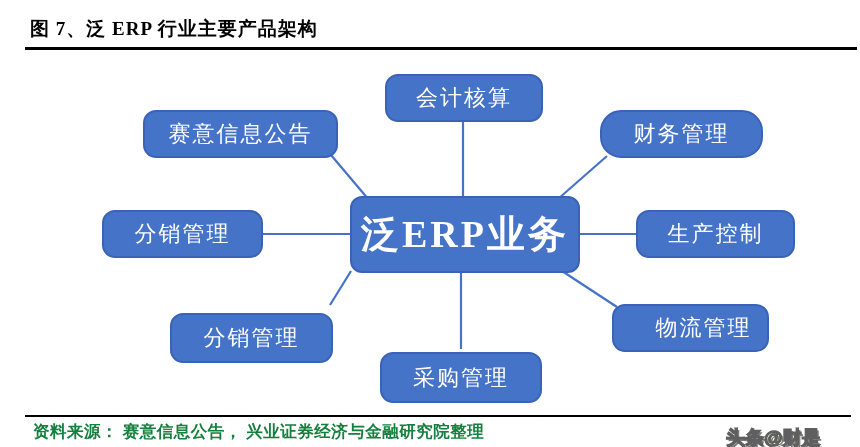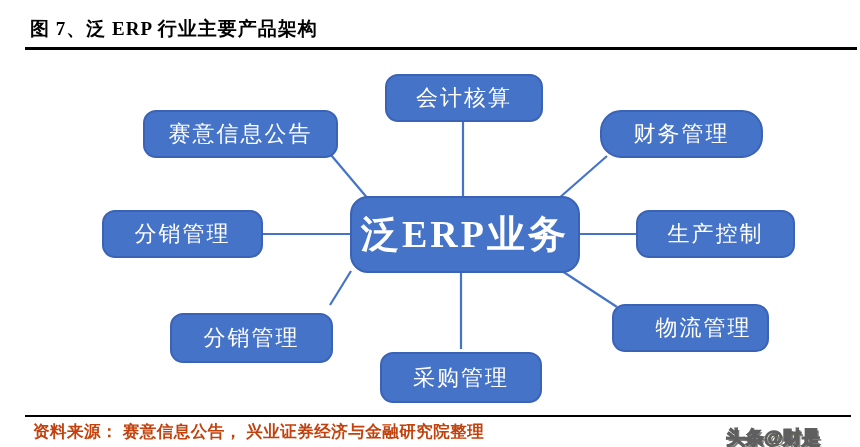--- a/index.html
+++ b/index.html
@@ -56,21 +56,21 @@
     color: #ffffff;
     display: flex;
     align-items: center;
     justify-content: center;
     font-family: "Liberation Serif", serif;
     font-size: 22px;
     letter-spacing: 2px;
     white-space: nowrap;
   }
   .node.center {
-    border-radius: 18px;
+    border-radius: 12px;
     font-size: 38px;
     font-weight: 600;
     letter-spacing: 3px;
   }
   .n-center      { left: 350px; top: 196px; width: 230px; height: 77px; }
   .n-accounting  { left: 385px; top: 74px;  width: 158px; height: 48px; text-align: center; }
   .n-hr          { left: 143px; top: 110px; width: 195px; height: 48px; }
   .n-finance     { left: 600px; top: 110px; width: 163px; height: 48px; border-radius: 21px; }
   .n-inventory   { left: 102px; top: 210px; width: 161px; height: 48px; }
   .n-production  { left: 636px; top: 210px; width: 159px; height: 48px; }
@@ -86,21 +86,21 @@
     width: 826px;
     height: 2px;
     background: #000000;
   }
   .source-text {
     position: absolute;
     left: 33px;
     top: 421px;
     font-size: 16.5px;
     font-weight: bold;
-    color: #c2410c;
+    color: #15803d;
     letter-spacing: 0.5px;
     font-family: "Liberation Serif", serif;
     white-space: nowrap;
   }
   .watermark {
     position: absolute;
     left: 726px;
     top: 401px;
     z-index: 2;
     font-size: 19px;

